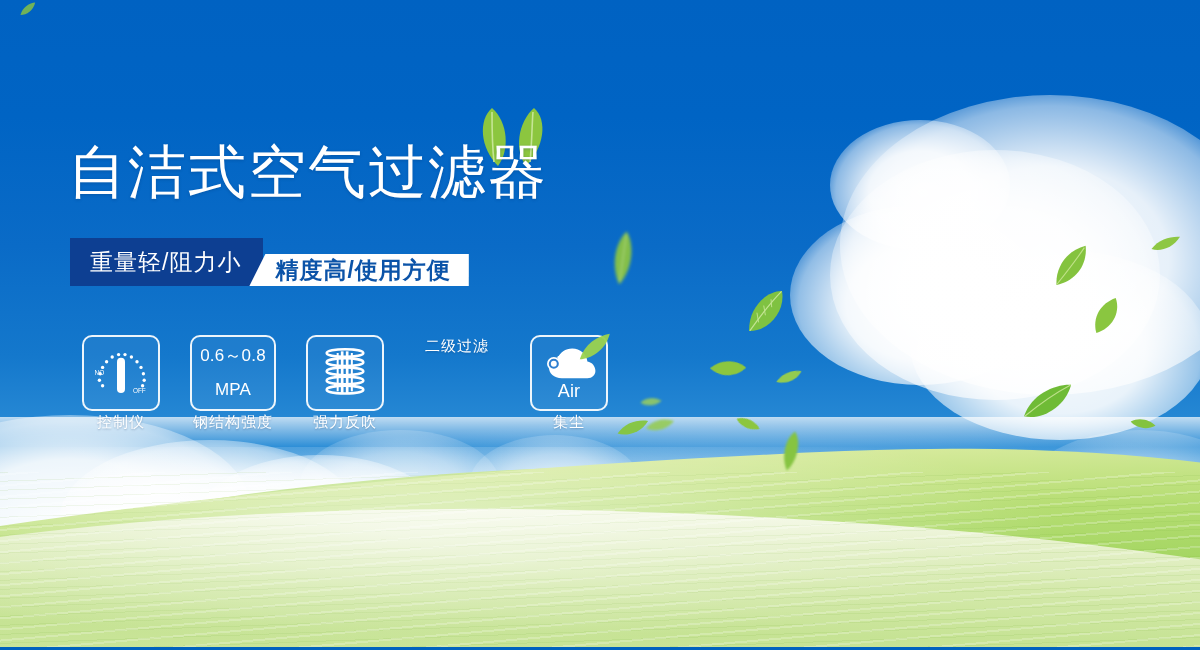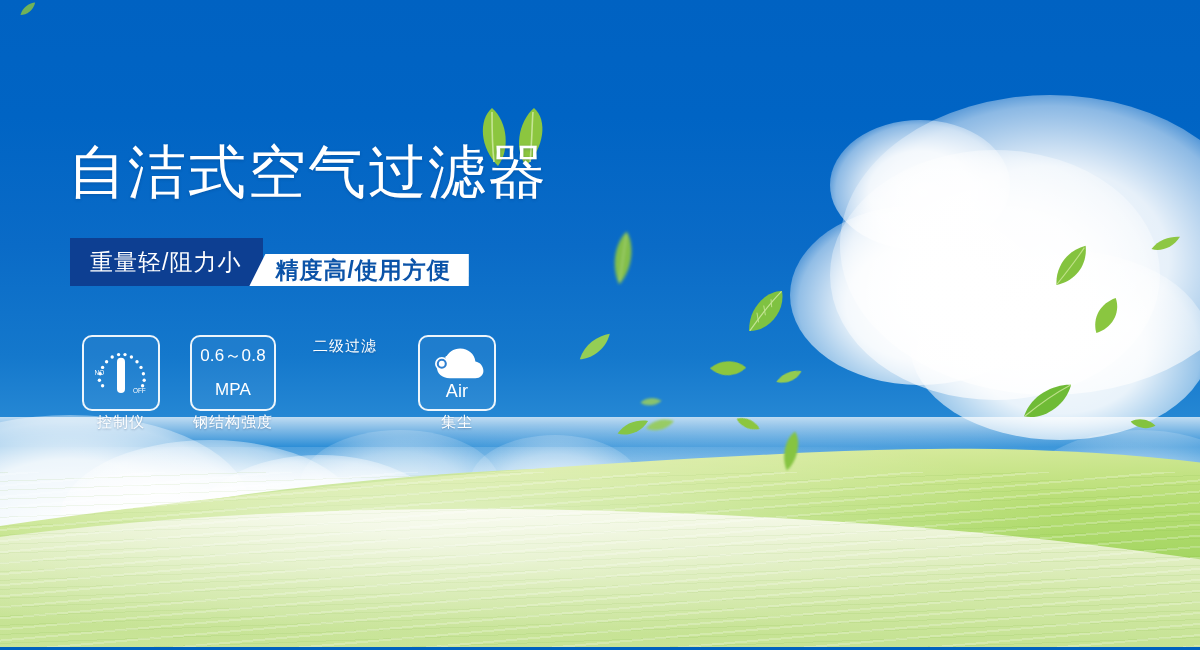--- a/index.html
+++ b/index.html
@@ -344,20 +344,40 @@
     </div>
 
     <div class="feature">
       <div class="feat-box wide">
         <div class="feat-text">0.6～0.8</div>
         <div class="feat-text">MPA</div>
       </div>
       <div class="feat-label">钢结构强度</div>
     </div>
 
+    <div class="feature">
+      <div class="feat-box">
+        <svg width="50" height="54" viewBox="0 0 60 64">
+          <g fill="none" stroke="#ffffff" stroke-width="3">
+            <ellipse cx="30" cy="8" rx="22" ry="4.6"></ellipse>
+            <ellipse cx="30" cy="19" rx="22" ry="4.6"></ellipse>
+            <ellipse cx="30" cy="30" rx="22" ry="4.6"></ellipse>
+            <ellipse cx="30" cy="41" rx="22" ry="4.6"></ellipse>
+            <ellipse cx="30" cy="52" rx="22" ry="4.6"></ellipse>
+          </g>
+          <g fill="#ffffff">
+            <rect x="25" y="6" width="3.2" height="50"></rect>
+            <rect x="31" y="6" width="3.2" height="50"></rect>
+            <rect x="37" y="8" width="2.4" height="46"></rect>
+            <rect x="20" y="8" width="2.4" height="46"></rect>
+          </g>
+        </svg>
+      </div>
+      <div class="feat-label">强力反吹</div>
+    </div>
 
     <div class="feature">
       <div class="feat-label">二级过滤</div>
     </div>
 
     <div class="feature">
       <div class="feat-box">
         <svg width="56" height="40" viewBox="0 0 70 50">
           <path d="M26 44 C16 44 10 38 10 31 C10 25 15 20 21 20 C23 12 31 7 39 7
                    C49 7 57 14 58 23 C64 24 68 29 68 35 C68 40 64 44 58 44 Z" fill="#ffffff"></path>

